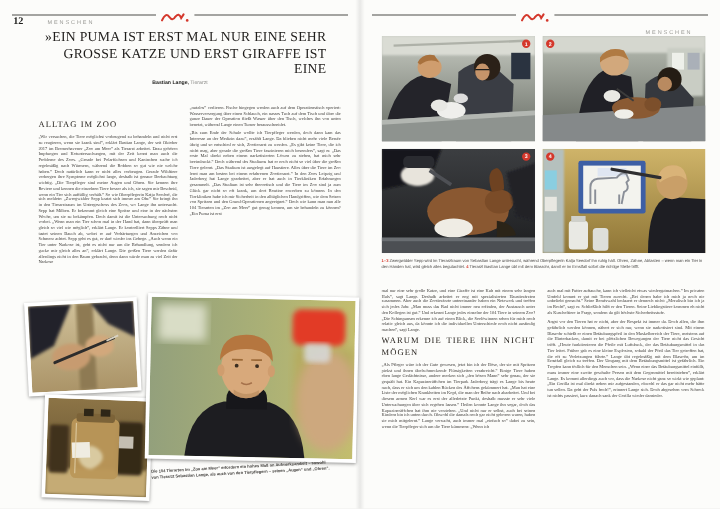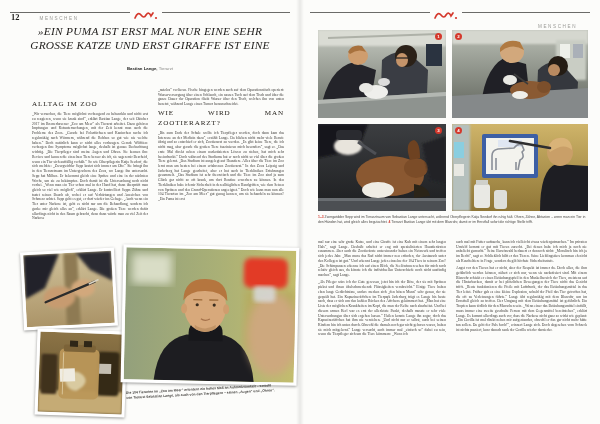--- a/index.html
+++ b/index.html
@@ -5,22 +5,22 @@
   html,body{margin:0;padding:0;background:#e9e9e7;}
   .spread{position:relative;width:600px;height:424px;background:#fcfcfa;overflow:hidden;
           font-family:"Liberation Serif",serif;}
   .gutter{position:absolute;left:296px;top:0;width:8px;height:100%;
           background:linear-gradient(90deg,rgba(0,0,0,0) 0%,rgba(0,0,0,.08) 50%,rgba(0,0,0,0) 100%);}
   .hrule{position:absolute;height:1px;background:#6b6b68;}
   .pagehead{position:absolute;display:flex;align-items:baseline;gap:20px;}
   .pagenum{font-size:8.5px;font-weight:bold;color:#1f1f1d;}
   .seclabel{font-family:"Liberation Sans",sans-serif;font-size:4.6px;letter-spacing:1.6px;color:#9a9a96;}
   .logo-wrap{position:absolute;background:#fcfcfa;padding:0 3px;}
-  .headline{position:absolute;left:28px;top:25px;width:244px;text-align:center;
-            font-style:italic;font-size:11.4px;line-height:1.2;color:#201e1c;letter-spacing:.25px;}
+  .headline{position:absolute;left:28px;top:25px;width:244px;text-align:right;
+            font-size:11.4px;line-height:1.2;color:#201e1c;letter-spacing:.25px;}
   .byline{position:absolute;left:28px;top:66px;width:244px;text-align:center;
           font-family:"Liberation Sans",sans-serif;font-size:4.3px;color:#8d8d8a;}
   .byline b{color:#1f1f1d;}
   .col{position:absolute;font-size:3.7px;line-height:1.28;color:#3d3b38;text-align:justify;overflow:hidden;}
   .col p{margin:0 0 2.5px 0;}
   .subhead{font-size:7.1px;letter-spacing:.9px;color:#26221d;line-height:1.3;margin:2.5px 0 3px 0;font-weight:normal;}
   .photo{position:absolute;background:#fff;padding:3px;box-shadow:0 1px 3px rgba(0,0,0,.4);}
   .photo svg{display:block;}
   .gridphoto{position:absolute;overflow:hidden;}
   .gridphoto svg{display:block;}
@@ -58,21 +58,20 @@
   <div class="byline">
     <b>Bastian Lange,</b><span> Tierarzt</span>
   </div>
 
   <div class="col" style="left:32px;top:88px;width:116px;height:161px;">
     <h2 class="subhead" style="margin-top:12px;">ALLTAG IM ZOO</h2>
     <p>„Wir versuchen, die Tiere möglichst vorbeugend zu behandeln und nicht erst zu reagieren, wenn sie krank sind“, erklärt Bastian Lange, der seit Oktober 2017 im Bremerhavener „Zoo am Meer“ als Tierarzt arbeitet. Dazu gehören Impfungen und Kotuntersuchungen, mit der Zeit kennt man auch die Probleme des Zoos. „Gerade bei Polarfüchsen und Kaninchen suche ich regelmäßig nach Würmern, während die Robben so gut wie nie welche haben.“ Doch natürlich kann er nicht alles vorbeugen. Gerade Wildtiere verbergen ihre Symptome möglichst lange, deshalb ist genaue Beobachtung wichtig. „Die Tierpfleger sind meine Augen und Ohren. Sie kennen ihre Reviere und kennen die einzelnen Tiere besser als ich, sie sagen mir Bescheid, wenn ein Tier sich auffällig verhält.“ So wie Oberpflegerin Katja Seedorf, die sich meldete: „Zwergwidder Sepp kratzt sich immer am Ohr.“ Sie bringt ihn in den Tierarztraum im Untergeschoss des Zoos, wo Lange ihn untersucht. Sepp hat Milben. Er bekommt gleich eine Spritze und eine in der nächsten Woche, um sie zu bekämpfen. Doch damit ist die Untersuchung noch nicht vorbei. „Wenn man ein Tier schon mal in der Hand hat, dann überprüft man gleich so viel wie möglich“, erklärt Lange. Er kontrolliert Sepps Zähne und tastet seinen Bauch ab, wobei er auf Verhärtungen und Anzeichen von Schmerz achtet. Sepp geht es gut, er darf wieder ins Gehege. „Auch wenn ein Tier unter Narkose ist, geht es nicht nur um die Behandlung, sondern ich gucke mir gleich alles an“, erklärt Lange. Die großen Tiere werden dafür allerdings nicht in den Raum gebracht, denn dann würde man zu viel Zeit der Narkose</p>
   </div>
   <div class="col" style="left:158px;top:88px;width:126px;height:161px;">
     <p>„nutzlos“ verlieren. Fische hingegen werden auch auf dem Operationstisch operiert: Wasserversorgung über einen Schlauch, ein nasses Tuch auf dem Tisch und über die ganze Dauer der Operation fließt Wasser über den Tisch, welches ihn von unten benetzt, während Lange einen Tumor herausschneidet.</p>
-    <h2 class="subhead">WIE WIRD MAN ZOOTIERARZT?</h2>
     <p>„Bis zum Ende der Schule wollte ich Tierpfleger werden, doch dann kam das Interesse an der Medizin dazu“, erzählt Lange. Da blieben nicht mehr viele Berufe übrig und so entschied er sich, Zootierarzt zu werden. „Es gibt keine Tiere, die ich nicht mag, aber gerade die großen Tiere faszinieren mich besonders“, sagt er. „Das erste Mal direkt neben einem narkotisierten Löwen zu stehen, hat mich sehr beeindruckt.“ Doch während des Studiums hat er noch nicht so viel über die großen Tiere gelernt. „Das Studium ist ausgelegt auf Haustiere. Alles über die Tiere im Zoo lernt man am besten bei einem erfahrenen Zootierarzt.“ In den Zoos Leipzig und Jaderberg hat Lange gearbeitet, aber er hat auch in Tierkliniken Erfahrungen gesammelt. „Das Studium ist sehr theoretisch und die Tiere im Zoo sind ja zum Glück gar nicht so oft krank, um dort Routine erwerben zu können. In den Tierkliniken habe ich mir Sicherheit in den alltäglichen Handgriffen, wie dem Setzen von Spritzen und den Grund-Operationen angeeignet.“ Doch wie kann man nun alle 104 Tierarten im „Zoo am Meer“ gut genug kennen, um sie behandeln zu können? „Ein Puma ist erst</p>
   </div>
 
   <div class="photo" style="left:22px;top:250px;transform:rotate(-3deg);">
     <svg width="88" height="72" viewBox="0 0 88 72" preserveAspectRatio="none">
       <defs>
         <linearGradient id="gA" x1="0" y1="0" x2="0" y2="1">
           <stop offset="0" stop-color="#cfc098"></stop>
             <stop offset="1" stop-color="#ab9468"></stop>
         </linearGradient>
@@ -287,19 +286,20 @@
     </svg>
   </div>
   <div class="badge" style="left:455px;top:127px;">4</div>
 
   <div class="cap" style="position:absolute;left:318px;top:215px;width:270px;">
     <span class="rednum">1–3 </span><span>Zwergwidder Sepp wird im Tierarztraum von Sebastian Lange untersucht, während Oberpflegerin Katja Seedorf ihn ruhig hält. Ohren, Zähne, Abtasten – wenn man ein Tier in den Händen hat, wird gleich alles begutachtet. </span><span class="rednum">4 </span><span>Tierarzt Bastian Lange übt mit dem Blasrohr, damit er im Ernstfall sofort die richtige Stelle trifft.</span>
   </div>
 
   <div class="col" style="left:318px;top:240px;width:128px;height:180px;">
     <p>mal nur eine sehr große Katze, und eine Giraffe ist eine Kuh mit einem sehr langen Hals“, sagt Lange. Deshalb arbeitet er eng mit spezialisierten Haustierärzten zusammen. Aber auch die Zootierärzte untereinander haben ein Netzwerk und treffen sich jedes Jahr. „Man muss das Rad nicht immer neu erfinden, der Austausch unter den Kollegen ist gut.“ Und erkennt Lange jedes einzelne der 104 Tiere in seinem Zoo? „Die Schimpansen erkenne ich auf einen Blick, die Seelöwinnen sehen für mich noch relativ gleich aus, da könnte ich die individuellen Unterschiede noch nicht ausfindig machen“, sagt Lange.</p>
+    <h2 class="subhead">WARUM DIE TIERE IHN NICHT MÖGEN</h2>
     <p>„Als Pfleger wäre ich der Gute gewesen, jetzt bin ich der Böse, der sie mit Spritzen piekst und ihnen übelschmeckende Flüssigkeiten verabreicht.“ Einige Tiere haben eben lange Gedächtnisse, andere merken sich „den bösen Mann“ sehr genau, der sie gequält hat. Ein Kapuzineräffchen im Tierpark Jaderberg trägt es Lange bis heute nach, dass er sich um den kahlen Rücken des Äffchens gekümmert hat. „Man hat eine Liste der möglichen Krankheiten im Kopf, die man der Reihe nach abarbeitet. Und bei diesem armen Kerl war es erst der allerletzte Punkt, deshalb musste er sehr viele Untersuchungen über sich ergehen lassen.“ Heilen konnte Lange ihn sogar, doch das Kapuzineräffchen hat ihm nie verziehen. „Und nicht nur er selbst, auch bei seinen Kindern bin ich unten durch. Obwohl die damals noch gar nicht geboren waren, haben sie mich mitgelernt.“ Lange versucht, auch immer mal „einfach so“ dabei zu sein, wenn die Tierpfleger sich um die Tiere kümmern: „Wenn ich</p>
   </div>
   <div class="col" style="left:456px;top:240px;width:131px;height:180px;">
     <p>auch mal mit Futter auftauche, kann ich vielleicht etwas wiedergutmachen.“ Im privaten Umfeld kommt er gut mit Tieren zurecht. „Bei denen habe ich mich ja noch nie unbeliebt gemacht.“ Seine Berufswahl bedauert er dennoch nicht: „Moralisch bin ich ja im Recht“, sagt er. Schließlich hilft er den Tieren. Seine Lieblingstiere kommen eh nicht als Kuscheltiere in Frage, sondern da gilt höchste Sicherheitsstufe.</p>
     <p>Angst vor den Tieren hat er nicht, aber der Respekt ist immer da. Doch allen, die ihm gefährlich werden können, nähert er sich nur, wenn sie narkotisiert sind. Mit einem Blasrohr schießt er einen Betäubungspfeil in den Muskelbereich der Tiere, meistens auf die Hinterbacken, damit er bei plötzlichen Bewegungen der Tiere nicht das Gesicht trifft. „Heute funktionieren die Pfeile mit Luftdruck, der das Betäubungsmittel in das Tier leitet. Früher gab es eine kleine Explosion, sobald der Pfeil das Tier getroffen hat, die oft zu Verletzungen führte.“ Lange übt regelmäßig mit dem Blasrohr, um im Ernstfall gleich zu treffen. Der Umgang mit dem Betäubungsmittel ist gefährlich. Ein Tropfen kann tödlich für den Menschen sein. „Wenn einer das Betäubungsmittel einfüllt, muss immer eine zweite geschulte Person mit dem Gegenmittel bereitstehen“, erklärt Lange. Es kommt allerdings auch vor, dass die Narkose nicht ganz so wirkt wie geplant: „Ein Gorilla ist mal direkt neben mir aufgestanden, obwohl er das gar nicht mehr hätte tun sollen. Da geht der Puls hoch!“, erinnert Lange sich. Doch abgesehen vom Schreck ist nichts passiert, kurz danach sank der Gorilla wieder darnieder.</p>
   </div>
 </div>
 
 </body></html>

